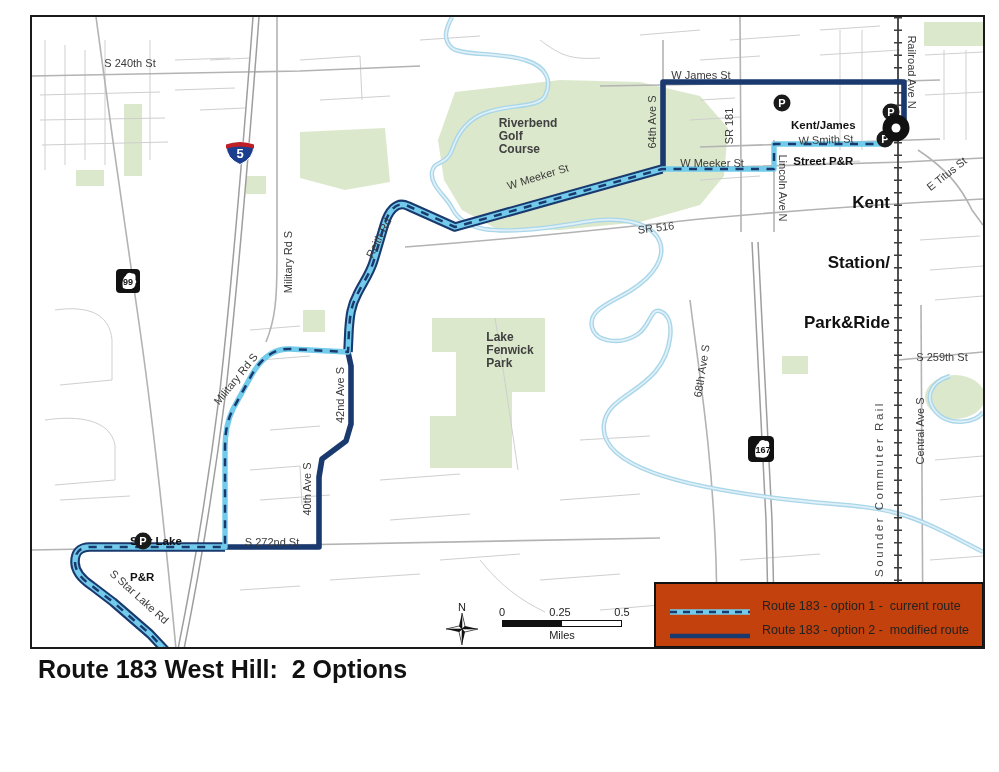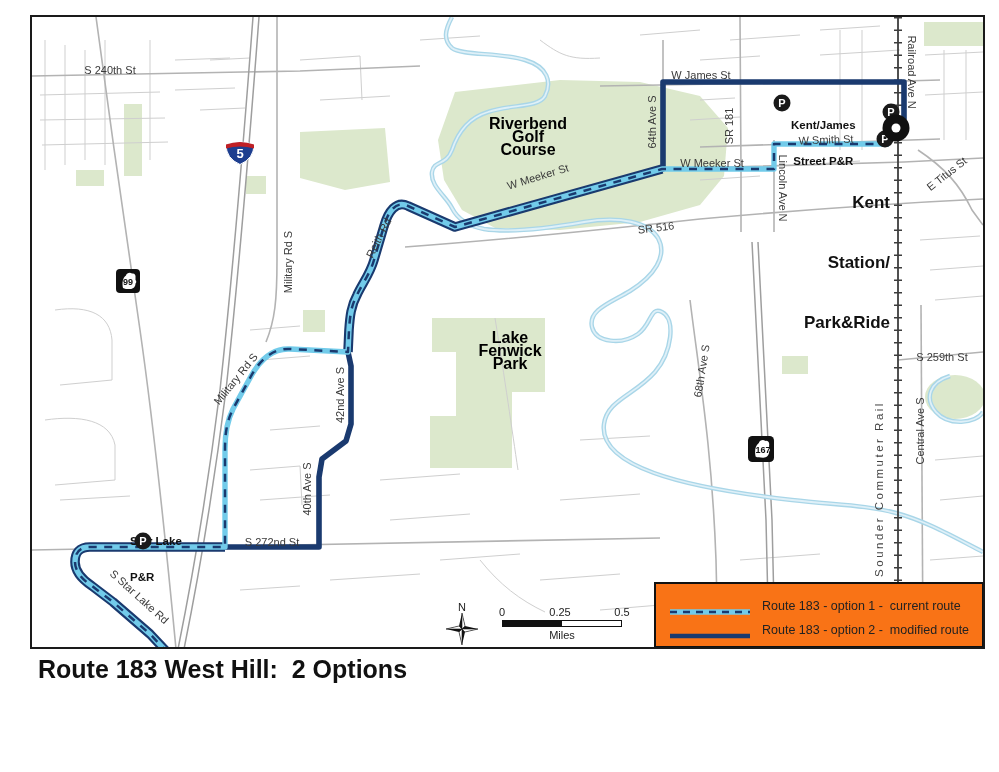--- a/index.html
+++ b/index.html
@@ -4,35 +4,35 @@
 <style>
   html,body{margin:0;padding:0;background:#fff;}
   .page{position:relative;width:999px;height:772px;background:#ffffff;overflow:hidden;
         font-family:"Liberation Sans", sans-serif;}
   .map{position:absolute;left:30px;top:15px;width:955px;height:634px;background:#fff;
        border:2px solid #1a1a1a;box-sizing:border-box;overflow:hidden;}
   .map svg.base{position:absolute;left:0;top:0;}
   .lbl{position:absolute;font-size:11px;color:#3a3a3a;white-space:pre;line-height:11px;
        transform:translate(-50%,-50%) rotate(var(--r,0deg));}
   .lbl.ls{letter-spacing:2.5px;font-size:11.5px;color:#444;}
-  .greenlbl{position:absolute;transform:translate(-50%,-50%);text-align:center;
-       color:#000000;font-weight:bold;font-size:16px;line-height:13px;white-space:pre;}
+  .greenlbl{position:absolute;transform:translate(-50%,-50%);text-align:left;
+       color:#404040;font-weight:bold;font-size:12px;line-height:13px;white-space:pre;}
   .poi{position:absolute;font-weight:bold;color:#111;white-space:pre;}
   .poi .l{display:block;}
   .picon{position:absolute;width:17px;height:17px;border-radius:50%;background:#1a1a1a;color:#fff;
        font-weight:bold;font-size:11px;text-align:center;line-height:17px;
        transform:translate(-50%,-50%);}
   .donut{position:absolute;width:27px;height:27px;border-radius:50%;background:#111;
        transform:translate(-50%,-50%);}
   .donut:after{content:"";position:absolute;left:9px;top:9px;width:9px;height:9px;border-radius:50%;background:#fff;}
   .shield{position:absolute;transform:translate(-50%,-50%);}
   .shield .num{position:absolute;left:0;top:0;width:100%;text-align:center;font-weight:bold;}
   .sh-i5 .num{color:#fff;font-size:13px;top:7px;}
   .sh-wa .num{color:#111;font-size:9px;top:8px;}
-  .legend{position:absolute;left:622px;top:565px;width:330px;height:66px;background:#f97316;
+  .legend{position:absolute;left:622px;top:565px;width:330px;height:66px;background:#c2410c;
        border:2px solid #111;box-sizing:border-box;}
   .legrow{position:absolute;left:14px;height:20px;display:flex;align-items:center;}
   .legrow .sample{width:80px;height:8px;margin-right:12px;position:relative;}
   .legrow .txt{font-size:12.5px;color:#222;white-space:pre;}
   .scalebar{position:absolute;left:470px;top:603px;width:120px;height:7px;border:1px solid #111;box-sizing:border-box;background:#fff;}
   .scalebar .half{position:absolute;left:0;top:0;width:50%;height:100%;background:#111;}
   .sticks{position:absolute;font-size:11px;color:#222;transform:translate(-50%,0);}
   .miles{position:absolute;left:530px;top:612px;font-size:11px;color:#222;transform:translate(-50%,0);}
   .north{position:absolute;left:430px;top:584px;width:0;}
   .north .n{position:absolute;left:0;top:0;transform:translate(-50%,0);font-size:11px;color:#222;}
@@ -111,21 +111,21 @@
 
         <path stroke="#1A3A6F" stroke-width="9.6" stroke-linejoin="round" d="M662,169 L455,227 L408,206 C396,200 388,212 384,226 L374,260 C370,274 362,284 357,295 C351,306 350,316 349,330 L348,352 M225,547 L90,547 C79,547 75,553 75,562 C75,572 83,580 92,586 L113,602 L150,634 L166,651"></path>
 
         <path stroke="#1A3A6F" stroke-width="5.6" stroke-linejoin="round" d="M897,128 L904,119 L904,82 L663,82 L663,169 L455,227 L408,206 C396,200 388,212 384,226 L374,260 C370,274 362,284 357,295 C351,306 350,316 349,330 L348,352 L351,366 L351,424 L346,441 L322,459 L319,477 L319,547 L225,547 L90,547 C79,547 75,553 75,562 C75,572 83,580 92,586 L113,602 L150,634 L166,651"></path>
 
         <path stroke="#72CBEA" stroke-width="5.4" stroke-linejoin="round" d="M889,144 L774,144 L774,169 L662,169 L455,227 L408,206 C396,200 388,212 384,226 L374,260 C370,274 362,284 357,295 C351,306 350,316 349,330 L348,352 L290,349 C272,348 259,361 250,378 L233,409 C227,421 225,433 225,449 L225,547 L90,547 C79,547 75,553 75,562 C75,572 83,580 92,586 L113,602 L150,634 L166,651"></path>
         <path stroke="#1A3A6F" stroke-width="2.5" stroke-dasharray="8 7.5" stroke-linejoin="round" d="M889,144 L774,144 L774,169 L662,169 L455,227 L408,206 C396,200 388,212 384,226 L374,260 C370,274 362,284 357,295 C351,306 350,316 349,330 L348,352 L290,349 C272,348 259,361 250,378 L233,409 C227,421 225,433 225,449 L225,547 L90,547 C79,547 75,553 75,562 C75,572 83,580 92,586 L113,602 L150,634 L166,651"></path>
       </g>
     </svg>
 
-    <div class="lbl" style="left:78px;top:53px;">S 240th St</div>
+    <div class="lbl" style="left:78px;top:46px;padding-left:40px;">S 240th St</div>
     <div class="lbl" style="left:669px;top:58px;">W James St</div>
     <div class="lbl" style="left:879px;top:55px;--r:90deg;">Railroad Ave N</div>
     <div class="lbl" style="left:620px;top:105px;--r:-90deg;">64th Ave S</div>
     <div class="lbl" style="left:697px;top:109px;--r:-90deg;">SR 181</div>
     <div class="lbl" style="left:794px;top:123px;--r:-2deg;">W Smith St</div>
     <div class="lbl" style="left:915px;top:157px;--r:-38deg;">E Titus St</div>
     <div class="lbl" style="left:680px;top:146px;">W Meeker St</div>
     <div class="lbl" style="left:750px;top:171px;--r:90deg;">Lincoln Ave N</div>
     <div class="lbl" style="left:506px;top:160px;--r:-17deg;">W Meeker St</div>
     <div class="lbl" style="left:624px;top:211px;--r:-7deg;">SR 516</div>

